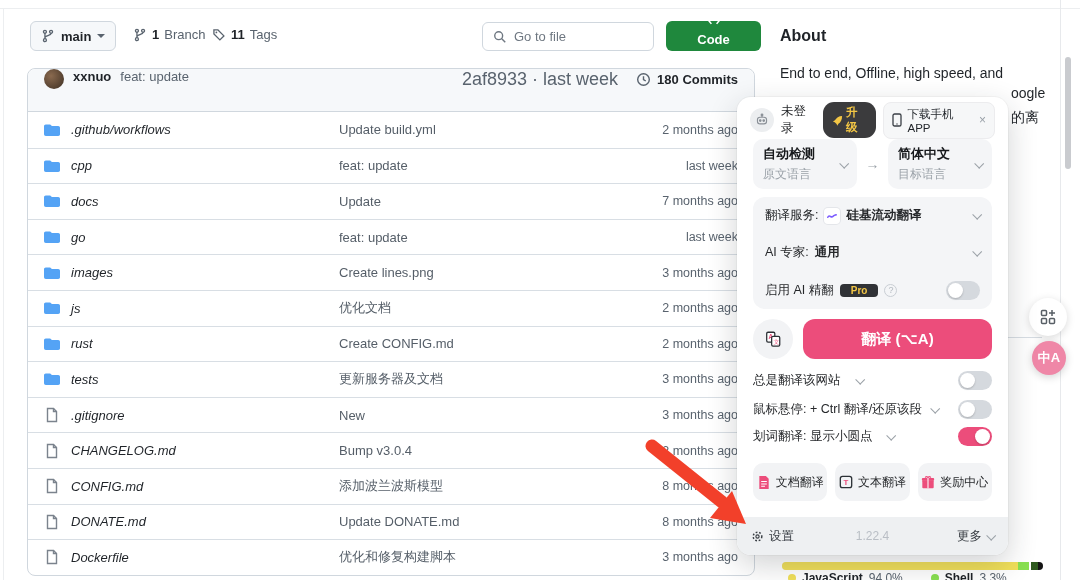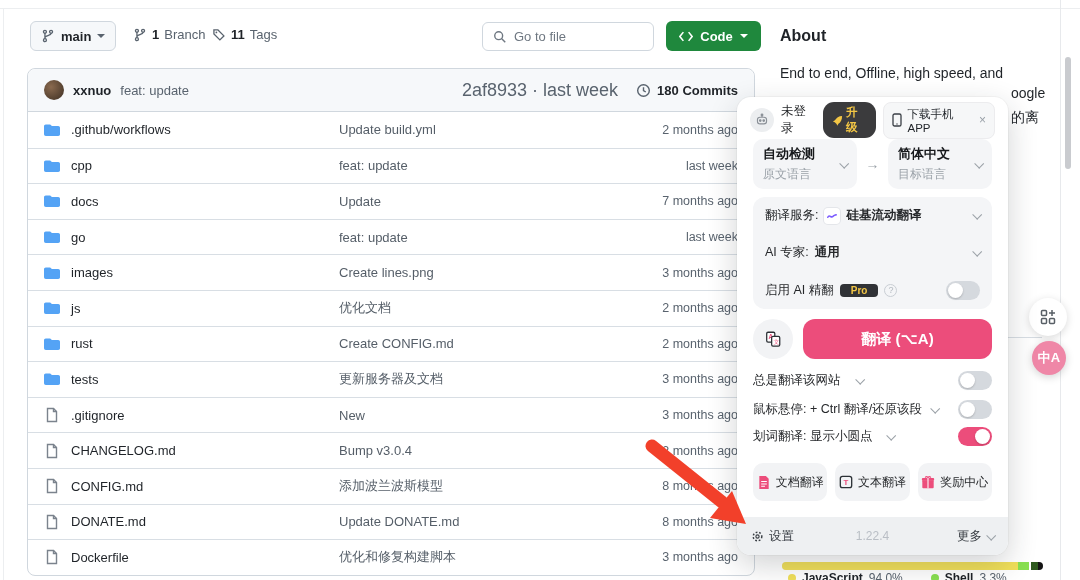--- a/index.html
+++ b/index.html
@@ -13,35 +13,35 @@
   .branch-btn { position:absolute; left:30px; top:21px; height:30px; display:inline-flex; align-items:center;
     gap:6px; padding:0 10px; border:1px solid #d0d7de; border-radius:6px; background:#f6f8fa; cursor:pointer; }
   .branch-btn .lbl { font-size:13px; font-weight:bold; }
   .caret { width:0; height:0; border-left:4px solid transparent; border-right:4px solid transparent; border-top:4px solid #59636e; }
   .caret.white { border-top-color:#fff; }
   .meta-link { position:absolute; top:27px; display:inline-flex; align-items:center; gap:5px; font-size:13px; color:#59636e; cursor:pointer; }
   .meta-link b { color:#1f2328; }
   .searchbox { position:absolute; left:482px; top:22px; width:172px; height:29px; border:1px solid #d0d7de;
     border-radius:6px; display:flex; align-items:center; gap:7px; padding:0 10px; color:#6e7781; font-size:13px; background:#fff; }
   .code-btn { position:absolute; left:666px; top:21px; width:95px; height:30px; background:#1f883d; border-radius:6px;
-    display:flex; align-items:center; justify-content:center; gap:7px; color:#fff; font-size:13px; font-weight:bold; cursor:pointer; }
+    display:flex; align-items:center; justify-content:center; gap:7px; color:#fff; font-size:13px; font-weight:bold; cursor:pointer;flex-direction:column; }
 
   
   .ftable { position:absolute; left:27px; top:68px; width:728px; border:1px solid #d0d7de; border-radius:8px; background:#fff; }
-  .ft-head { display:flex; align-items:center; height:43px; background:#f6f8fa; border-bottom:1px solid #d0d7de;
+  .ft-head { display:flex; align-items:flex-start; height:43px; background:#f6f8fa; border-bottom:1px solid #d0d7de;
     border-radius:8px 8px 0 0; padding:0 16px; gap:9px; font-size:13px; }
   .avatar { width:20px; height:20px; border-radius:50%; background:radial-gradient(circle at 35% 35%, #8a6a4f, #3c2e22); flex:none; }
   .ft-head .author { font-weight:bold; }
   .ft-head .msg { color:#59636e; }
   .ft-head .right { margin-left:auto; display:flex; align-items:center; gap:18px; }
   .sha-time { color:#59636e; font-size:18px; }
   .commits { display:flex; align-items:center; gap:6px; font-size:13px; font-weight:bold; }
   .frow { display:flex; align-items:center; height:35.6px; padding:0 16px; border-top:1px solid #d8dee4; font-size:13px; cursor:pointer; }
   .frow:first-child { border-top:none; }
-  .frow .c-name { width:295px; display:flex; align-items:center; gap:11px; }
+  .frow .c-name { width:295px; display:flex; align-items:center; gap:11px;font-style:italic; }
   .frow .c-name .nm { color:#1f2328; }
   .frow .c-msg { flex:1; color:#555e68; overflow:hidden; white-space:nowrap; }
   .frow .c-date { margin-left:auto; color:#59636e; font-size:12.5px; white-space:nowrap; }
 
   
   .about-title { position:absolute; left:780px; top:27px; font-size:16px; font-weight:bold; }
   .about-line { position:absolute; left:780px; top:61px; width:262px; font-size:14px; line-height:24px; color:#1f2328; }
   .about-frag2 { position:absolute; left:1011px; top:85px; font-size:14px; }
   .about-frag3 { position:absolute; left:1011px; top:109px; font-size:14px; }
   .about-divider { position:absolute; left:780px; top:337px; width:262px; height:1px; background:#d8dee4; }

